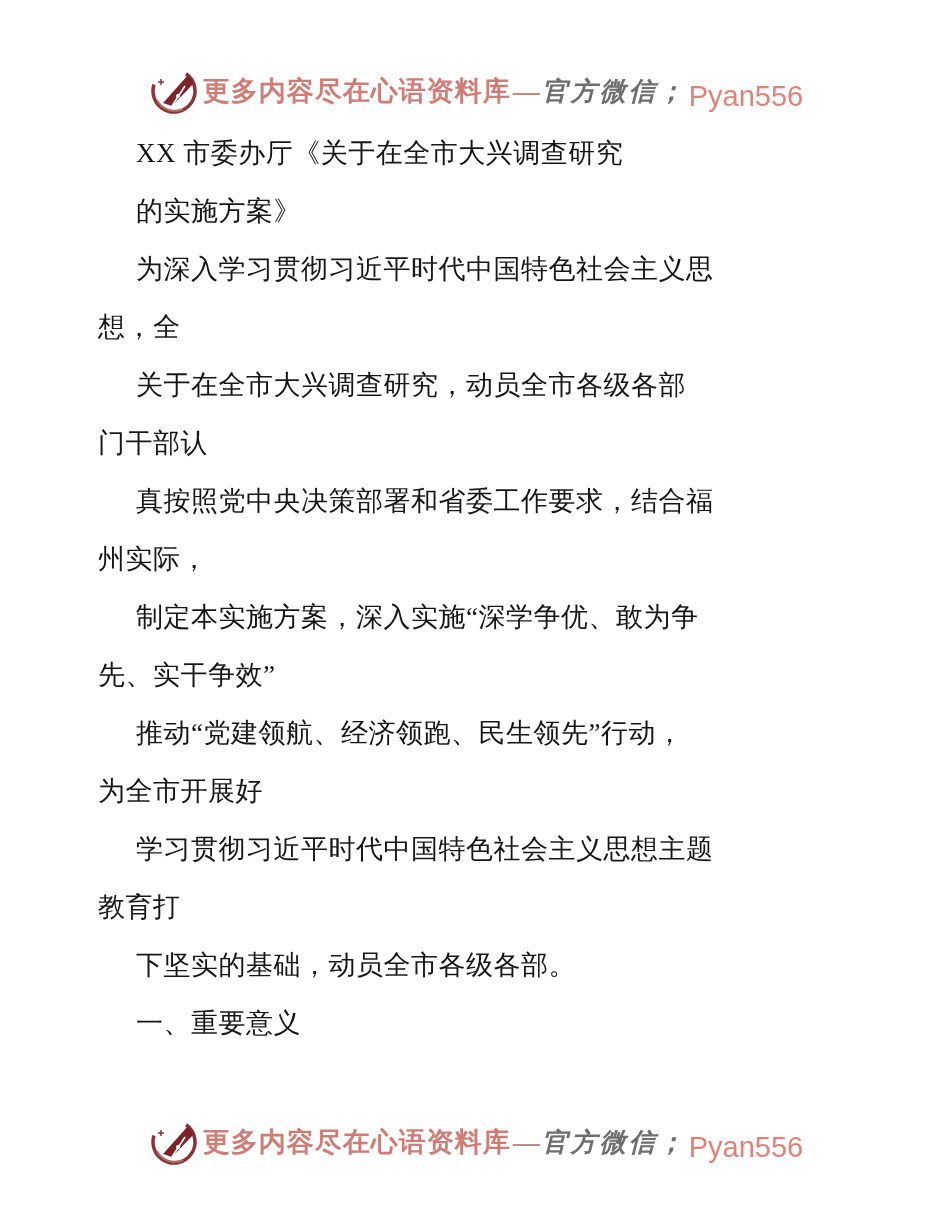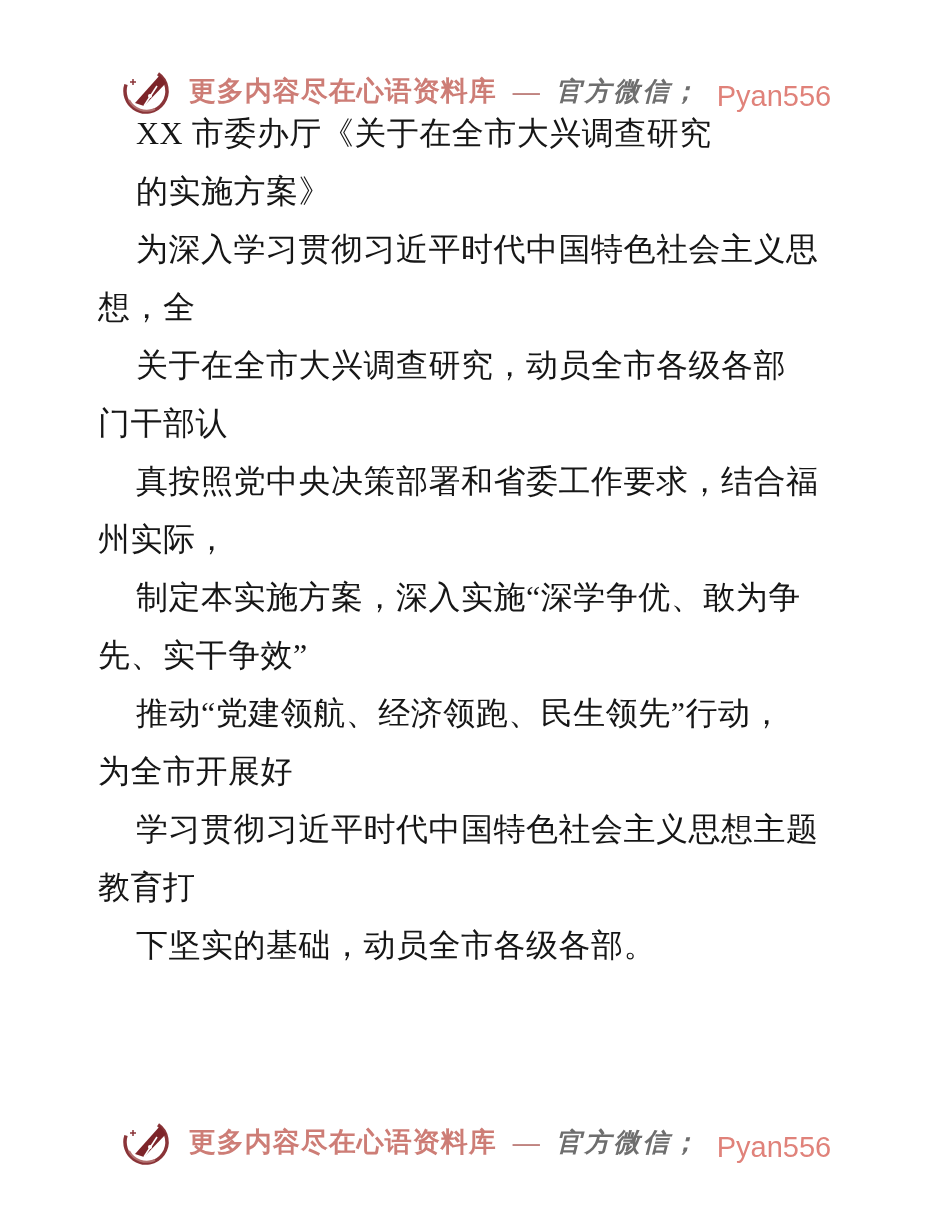--- a/index.html
+++ b/index.html
@@ -17,21 +17,21 @@
 
   
   .banner {
     position: absolute;
     left: 0;
     right: 0;
     height: 56px;
     display: flex;
     justify-content: center;
     align-items: center;
-    gap: 16px;
+    gap: 2px;
     user-select: none;
   }
   .banner.top    { top: 63px; }
   .banner.bottom { top: 1114px; }
 
   .banner .logo {
     width: 54px;
     height: 54px;
     flex: 0 0 auto;
   }
@@ -59,24 +59,24 @@
     color: #e0827a;
     font-size: 29px;
     font-family: "Liberation Sans", "DejaVu Sans", sans-serif;
     white-space: nowrap;
     margin-top: 11px;
   }
 
   
   .doc-body {
     position: absolute;
-    top: 104px;
+    top: 124px;
     left: 98px;
     width: 790px;
-    font-size: 32px;
+    font-size: 27px;
     line-height: 58px;
     color: #161616;
     letter-spacing: 0.5px;
   }
   .doc-line {
     white-space: nowrap;
   }
   .doc-line.indent {
     padding-left: 38px;
   }
@@ -111,20 +111,21 @@
     <div class="doc-line">门干部认</div>
     <div class="doc-line indent">真按照党中央决策部署和省委工作要求，结合福</div>
     <div class="doc-line">州实际，</div>
     <div class="doc-line indent">制定本实施方案，深入实施“深学争优、敢为争</div>
     <div class="doc-line">先、实干争效”</div>
     <div class="doc-line indent">推动“党建领航、经济领跑、民生领先”行动，</div>
     <div class="doc-line">为全市开展好</div>
     <div class="doc-line indent">学习贯彻习近平时代中国特色社会主义思想主题</div>
     <div class="doc-line">教育打</div>
     <div class="doc-line indent">下坚实的基础，动员全市各级各部。</div>
+    <div class="doc-line indent">一、重要意义</div>
   </div>
 
 <div class="banner bottom">
   <span class="logo">
     <svg viewBox="0 0 54 54" width="54" height="54" aria-hidden="true">
       <circle cx="27" cy="27" r="21" fill="none" stroke="#8a3438" stroke-width="3.5" stroke-dasharray="92 40" transform="rotate(-55 27 27)"></circle>
       <path d="M10 36 a 20 20 0 0 0 26 9" fill="none" stroke="#b2706f" stroke-width="2"></path>
       <path d="M41 11 L47 19 L25 42 L16 39 Z" fill="#7d2429"></path>
       <path d="M25 42 L38 22" stroke="#ffffff" stroke-width="1.6" fill="none"></path>
       <circle cx="31" cy="32" r="2" fill="#ffffff"></circle>

